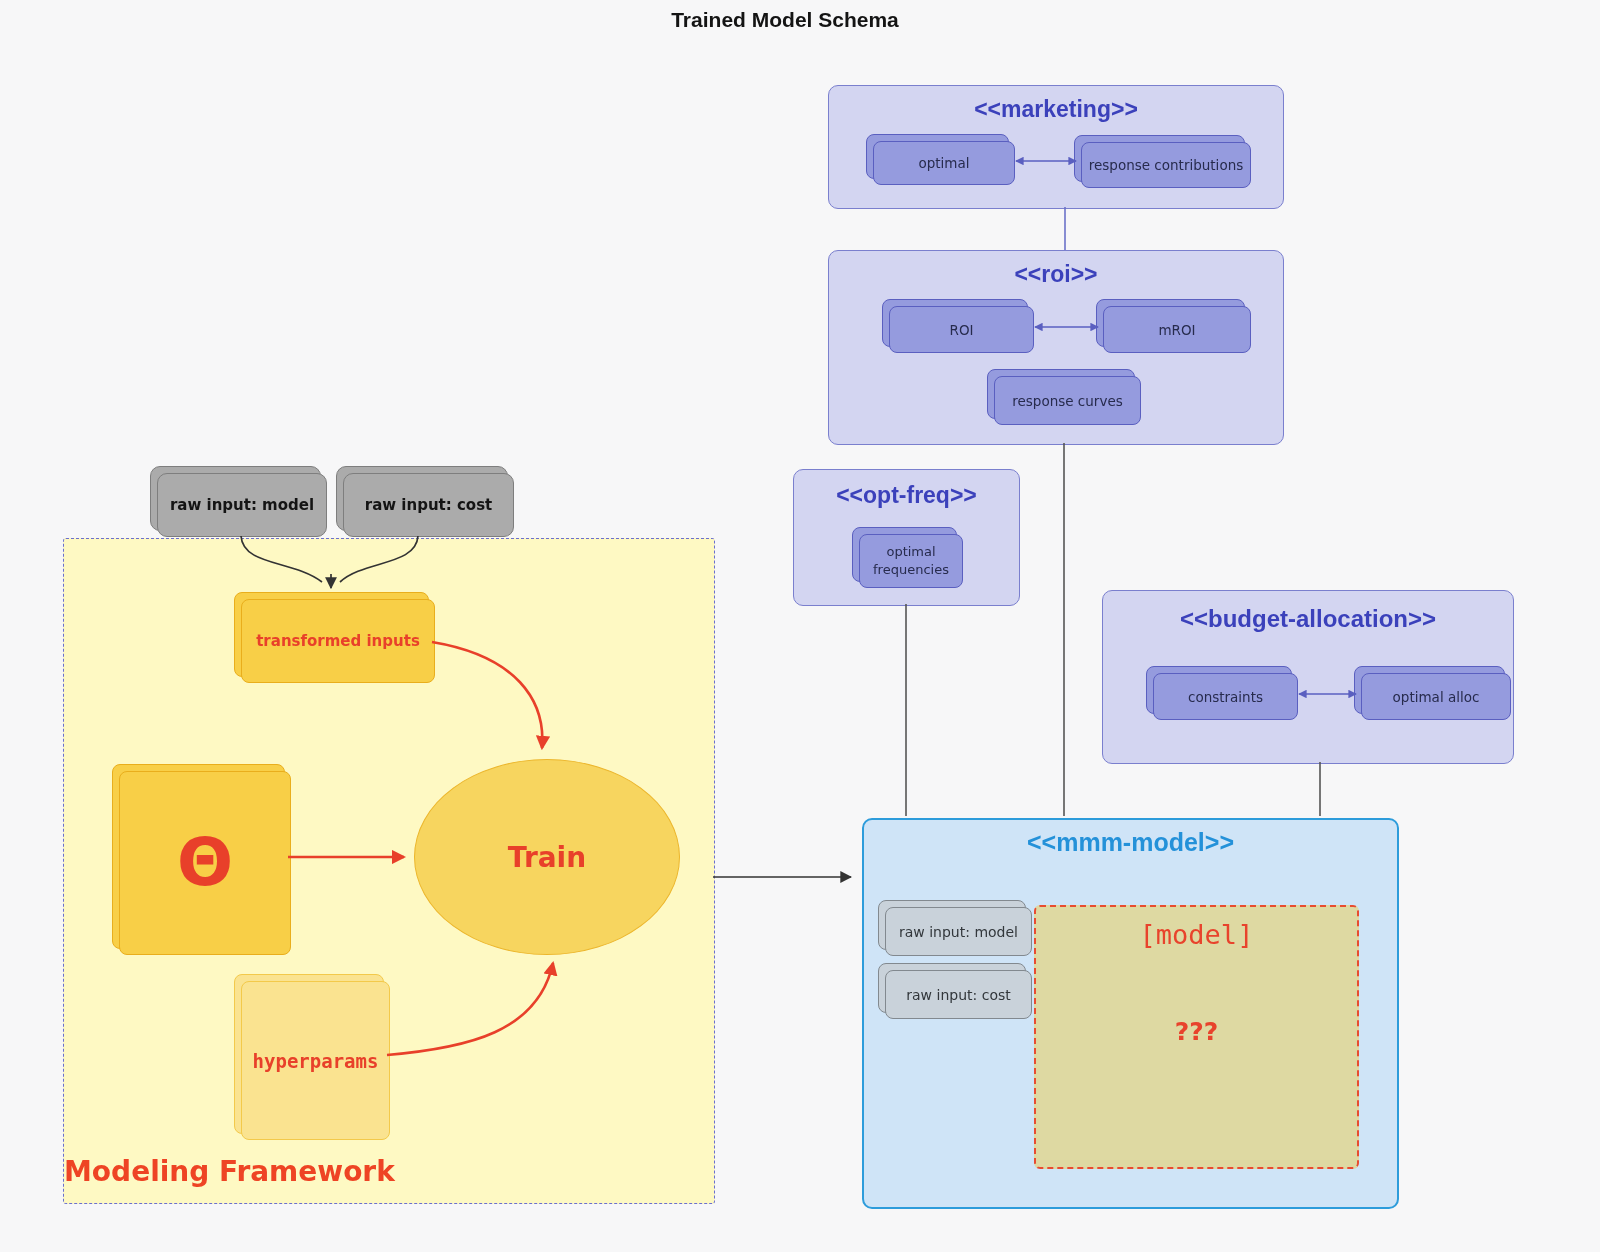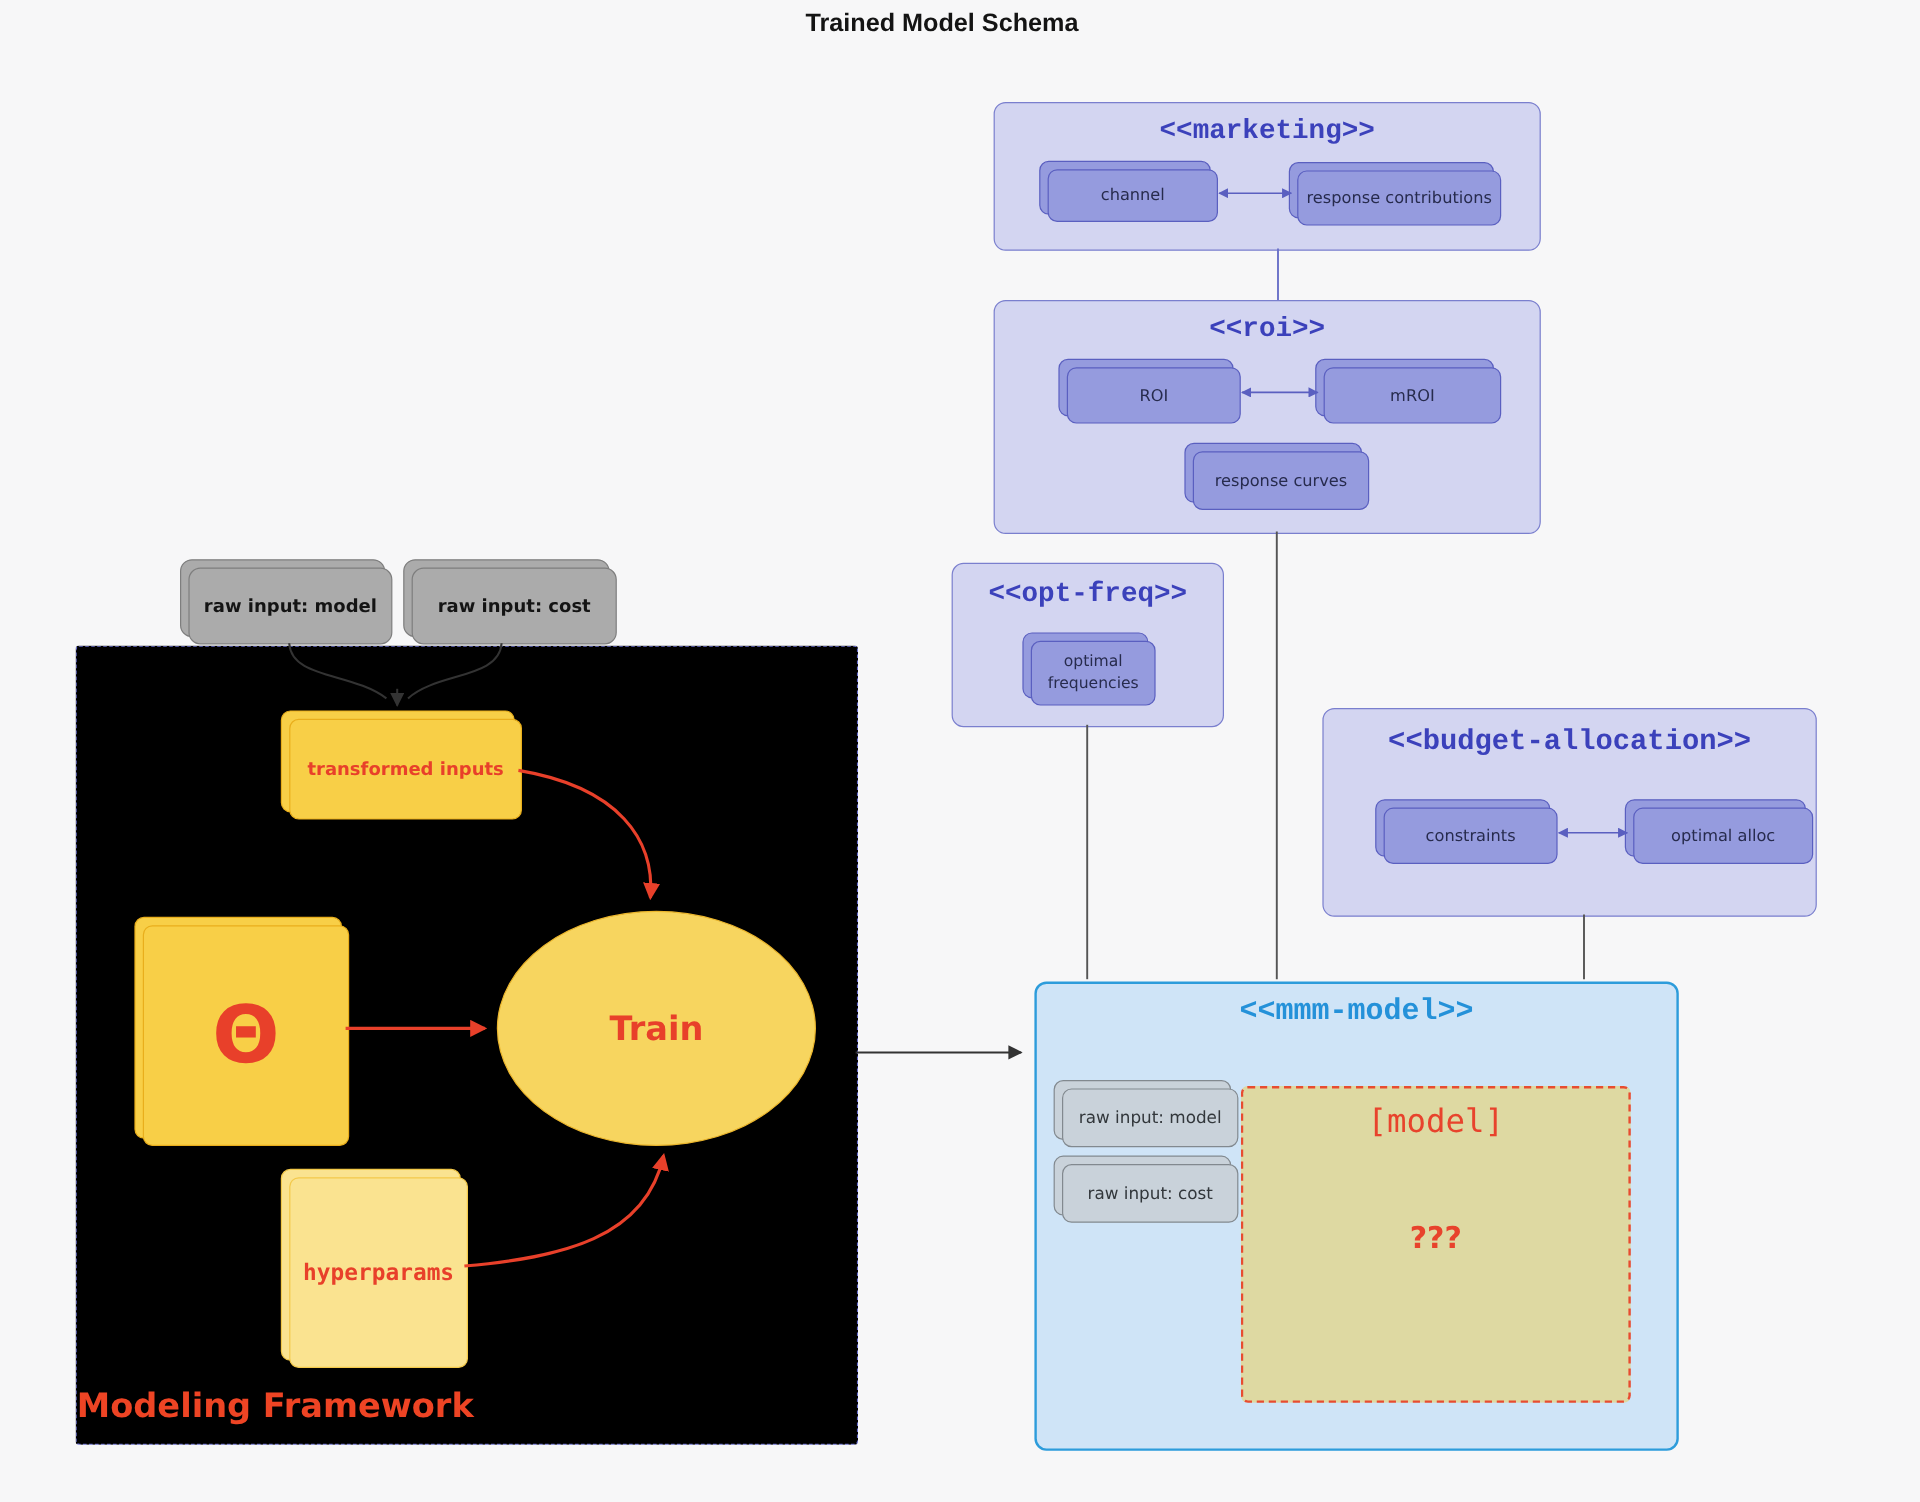--- a/index.html
+++ b/index.html
@@ -5,25 +5,25 @@
   html,body{margin:0;padding:0;background:#f7f7f8;}
   .stage{position:relative;width:1600px;height:1252px;background:#f7f7f8;z-index:0;
          font-family:"DejaVu Sans","Liberation Sans",sans-serif;overflow:hidden;}
   .diagram-title{position:absolute;left:0;top:8px;width:1570px;text-align:center;
          font-family:"Liberation Sans",sans-serif;font-weight:bold;font-size:21px;color:#141414;}
 
   
   .group{position:absolute;border-radius:10px;z-index:1;}
   .g-purple{background:#d3d5f1;border:1.5px solid #7a7fce;}
   .g-title{display:block;width:100%;text-align:center;
-           font-family:Liberation Mono, monospace;
+           font-family:Liberation Sans, sans-serif;
            font-weight:bold;color:#3b41bb;}
   .g-mmm{background:#cfe4f7;border:2px solid #2d9cdb;}
   .g-mmm .g-title{color:#2491d9;}
-  .g-framework{background:#000000;border:1.6px dashed #6a6fd0;border-radius:3px;}
+  .g-framework{background:#fef9c3;border:1.6px dashed #6a6fd0;border-radius:3px;}
 
   
   .stack{position:absolute;display:flex;align-items:center;justify-content:center;
          text-align:center;border-radius:8px;
          background:var(--fill);border:1.5px solid var(--stroke);}
   .stack::before{content:"";position:absolute;inset:-1.5px;z-index:-1;
          transform:translate(-7px,-7px);border-radius:8px;
          background:var(--fill);border:1.5px solid var(--stroke);}
   .n-purple{--fill:#959bde;--stroke:#5a5fc0;font-size:13.5px;color:#272b4d;}
   .n-gray{--fill:#ababab;--stroke:#7e7e7e;border-radius:10px;
@@ -57,21 +57,21 @@
 </head>
 <body>
 
 <div class="stage">
 
   <div class="diagram-title">Trained Model Schema</div>
 
   <div class="group g-purple" style="left:828px;top:85px;width:454px;height:122px;">
     <span class="g-title" style="margin-top:10px;font-size:23px;">&lt;&lt;marketing&gt;&gt;</span>
     <div class="stack n-purple" style="left:44px;top:55px;width:140px;height:42px;">
-      <span>channel</span>
+      <span>optimal</span>
     </div>
     <div class="stack n-purple" style="left:252px;top:56px;width:168px;height:44px;">
       <span>response contributions</span>
     </div>
   </div>
 
   <div class="group g-purple" style="left:828px;top:250px;width:454px;height:193px;">
     <span class="g-title" style="margin-top:10px;font-size:23px;">&lt;&lt;roi&gt;&gt;</span>
     <div class="stack n-purple" style="left:60px;top:55px;width:143px;height:45px;">
       <span>ROI</span>

